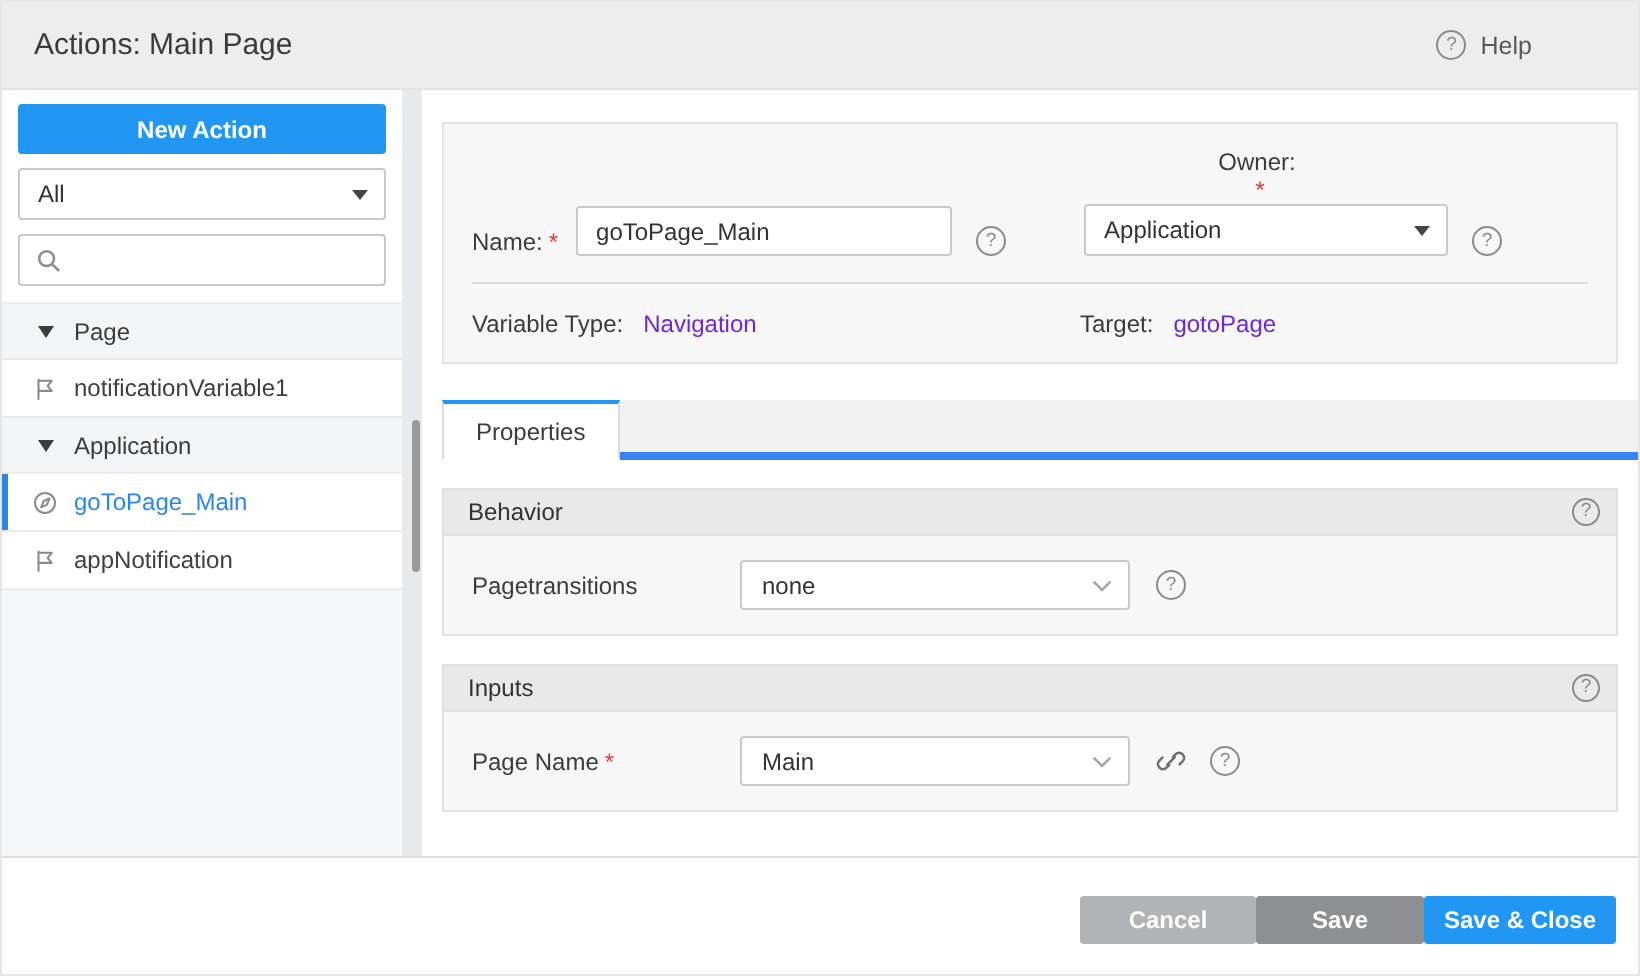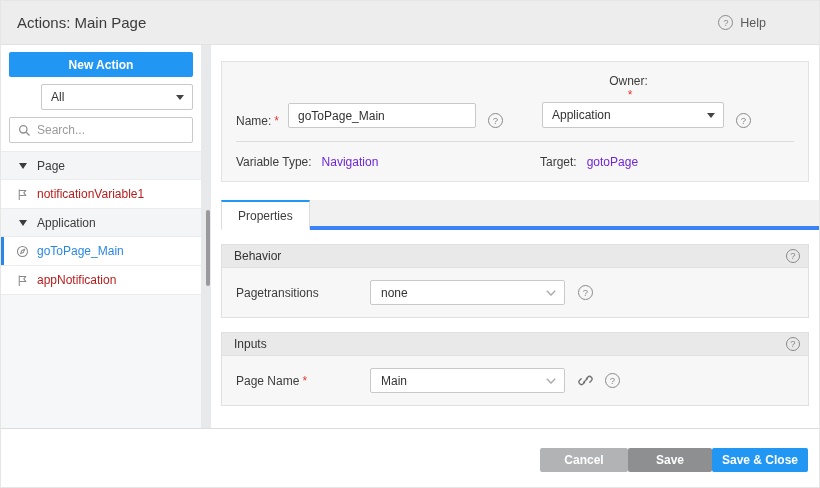--- a/index.html
+++ b/index.html
@@ -12,31 +12,31 @@
   .hdr-title { font-size:15px; color:#3b3b3b; }
   .help-link { display:flex; align-items:center; gap:7px; font-size:12.5px; color:#595959; cursor:pointer; }
 
   .qicon { width:15px; height:15px; border:1.2px solid #8a8a8a; border-radius:50%; display:inline-flex; align-items:center; justify-content:center; font-size:9.5px; color:#8a8a8a; flex:0 0 auto; line-height:1; }
 
   
   .bodyarea { position:absolute; top:44px; left:0; width:820px; height:385px; display:flex; }
   .sidebar { width:200px; background:#f6f7f8; height:100%; }
   .side-top { background:#fff; padding:7px 8px 8px 8px; }
   .btn-new { width:100%; height:25px; background:var(--accent,#2196f3); color:#fff; font-weight:bold; font-size:12px; border:none; border-radius:2px; cursor:pointer; font-family:inherit; }
-  .selectbox { position:relative; background:#fff; border:1px solid #c9c9c9; border-radius:2px; height:26px; display:flex; align-items:center; padding:0 22px 0 9px; font-size:12px; color:#333; cursor:pointer;margin-left:32px; }
+  .selectbox { position:relative; background:#fff; border:1px solid #c9c9c9; border-radius:2px; height:26px; display:flex; align-items:center; padding:0 22px 0 9px; font-size:12px; color:#333; cursor:pointer; }
   .side-top .selectbox { margin-top:7px; }
   .caret { position:absolute; right:8px; top:50%; margin-top:-2px; width:0; height:0; border-left:4px solid transparent; border-right:4px solid transparent; border-top:5px solid #444; }
   .searchbox { margin-top:7px; height:26px; background:#fff; border:1px solid #c9c9c9; border-radius:2px; display:flex; align-items:center; padding:0 8px; gap:6px; }
   .searchbox input { border:none; outline:none; flex:1; font-size:12px; font-family:inherit; color:#333; min-width:0; background:transparent; }
   .searchbox input::placeholder { color:#9b9b9b; }
 
   .tree { border-top:1px solid #ececec; }
   .tree-group { height:28px; background:#f4f5f6; border-bottom:1px solid #ececec; display:flex; align-items:center; padding-left:18px; gap:10px; font-size:12px; color:#3c3c3c; cursor:pointer; }
   .tri { width:0; height:0; border-left:4.5px solid transparent; border-right:4.5px solid transparent; border-top:6px solid #3c3c3c; }
-  .tree-item { position:relative; height:29px; background:#fff; border-bottom:1px solid #ececec; display:flex; align-items:center; padding-left:15px; gap:8px; font-size:12px; color:#b91c1c; cursor:pointer; }
+  .tree-item { position:relative; height:29px; background:#fff; border-bottom:1px solid #ececec; display:flex; align-items:center; padding-left:15px; gap:8px; font-size:12px; color:#404040; cursor:pointer; }
   .tree-item.selected { color:var(--selected-text,#2b87e6); }
   .tree-item.selected::before { content:""; position:absolute; left:0; top:0; bottom:0; width:3px; background:var(--selected-text,#2b87e6); }
   .tree-item svg { flex:0 0 auto; }
 
   .gutter { width:10px; background:#e8e9ea; position:relative; height:100%; }
   .gutter .thumb { position:absolute; right:1px; top:165px; width:4px; height:76px; background:#9a9a9a; border-radius:2px; }
 
   .main { flex:1; background:#fff; height:100%; overflow:hidden; }
 
   
@@ -95,21 +95,20 @@
         <button class="btn-new">New Action</button>
         <div class="selectbox">
           <span>All</span>
           <span class="caret"></span>
         </div>
         <div class="searchbox">
           <svg width="13" height="13" viewBox="0 0 13 13" fill="none" stroke="#8f8f8f" stroke-width="1.3">
               <circle cx="5.3" cy="5.3" r="3.7"></circle>
               <line x1="8.2" y1="8.2" x2="11.5" y2="11.5"></line>
             </svg>
-          <input type="text" placeholder="Search..." style="">
         </div>
       </div>
 
       <div class="tree">
         <div class="tree-group">
           <span class="tri"></span>
           <span>Page</span>
         </div>
         <div class="tree-item">
           <svg width="13" height="13" viewBox="0 0 14 14" fill="none" stroke="#8a8a8a" stroke-width="1.1" stroke-linejoin="round">

